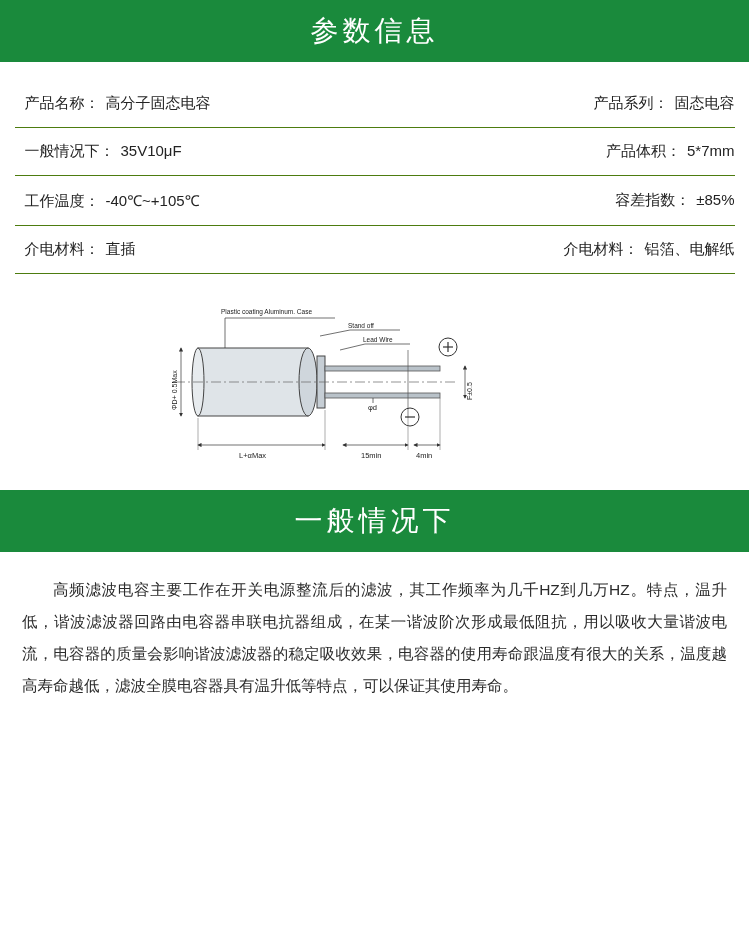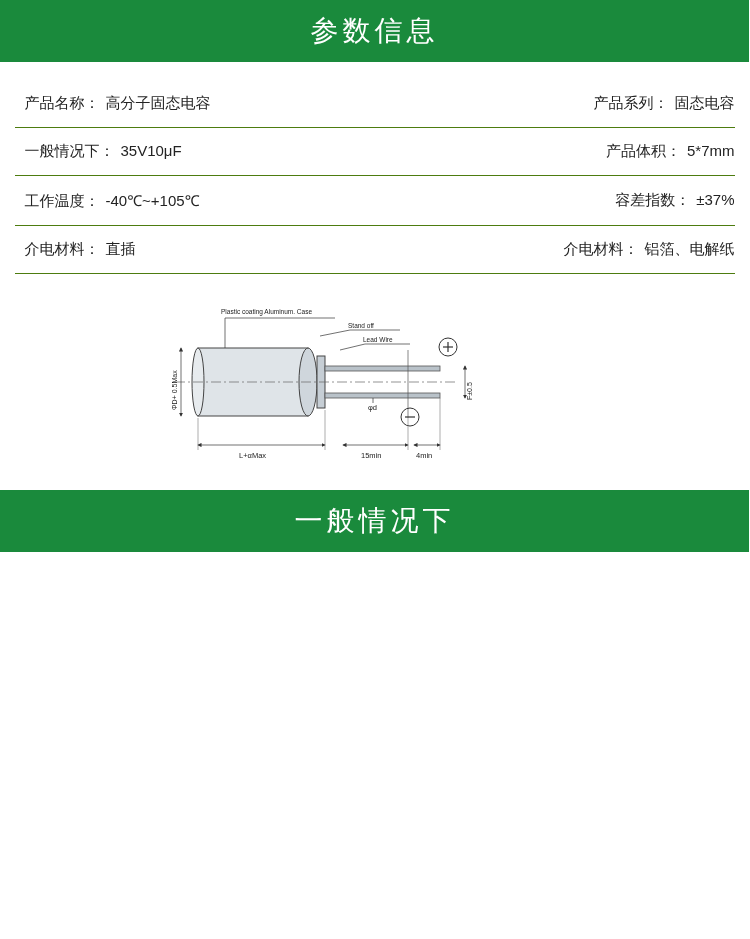--- a/index.html
+++ b/index.html
@@ -117,21 +117,21 @@
         </td>
         <td class="right-cell">
           <span class="spec-label">产品体积：</span><span class="spec-value">5*7mm</span>
         </td>
       </tr>
       <tr>
         <td class="left-cell">
           <span class="spec-label">工作温度：</span><span class="spec-value">-40℃~+105℃</span>
         </td>
         <td class="right-cell">
-          <span class="spec-label">容差指数：</span><span class="spec-value">±37%</span>
+          <span class="spec-label">容差指数：</span><span class="spec-value">±85%</span>
         </td>
       </tr>
       <tr>
         <td class="left-cell">
           <span class="spec-label">介电材料：</span><span class="spec-value">直插</span>
         </td>
         <td class="right-cell">
           <span class="spec-label">介电材料：</span><span class="spec-value">铝箔、电解纸</span>
         </td>
       </tr>
@@ -201,15 +201,16 @@
         <line x1="249" y1="145" x2="275" y2="145" stroke="#333" stroke-width="0.7" marker-start="url(#arrowE)" marker-end="url(#arrowS)"></line>
         <line x1="275" y1="98" x2="275" y2="150" stroke="#777" stroke-width="0.6"></line>
         <text x="251" y="158" font-size="7.5" fill="#222" font-family="'Liberation Sans', sans-serif">4min</text>
       </svg>
     </div>
   </div>
 
   <div class="section-banner">一般情况下</div>
 
   <div class="features">
+    <p>高频滤波电容主要工作在开关电源整流后的滤波，其工作频率为几千HZ到几万HZ。特点，温升低，谐波滤波器回路由电容器串联电抗器组成，在某一谐波阶次形成最低阻抗，用以吸收大量谐波电流，电容器的质量会影响谐波滤波器的稳定吸收效果，电容器的使用寿命跟温度有很大的关系，温度越高寿命越低，滤波全膜电容器具有温升低等特点，可以保证其使用寿命。</p>
   </div>
 
 </div>
 
 </body></html>

